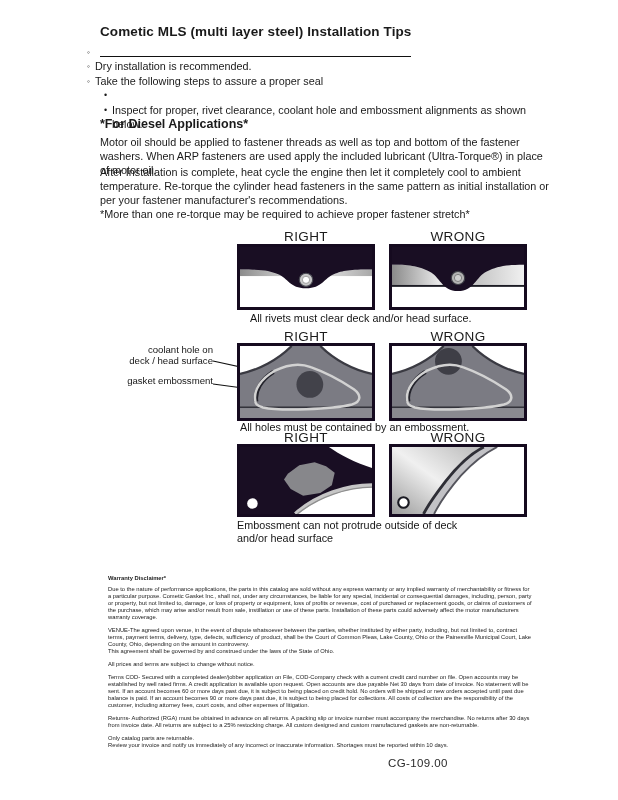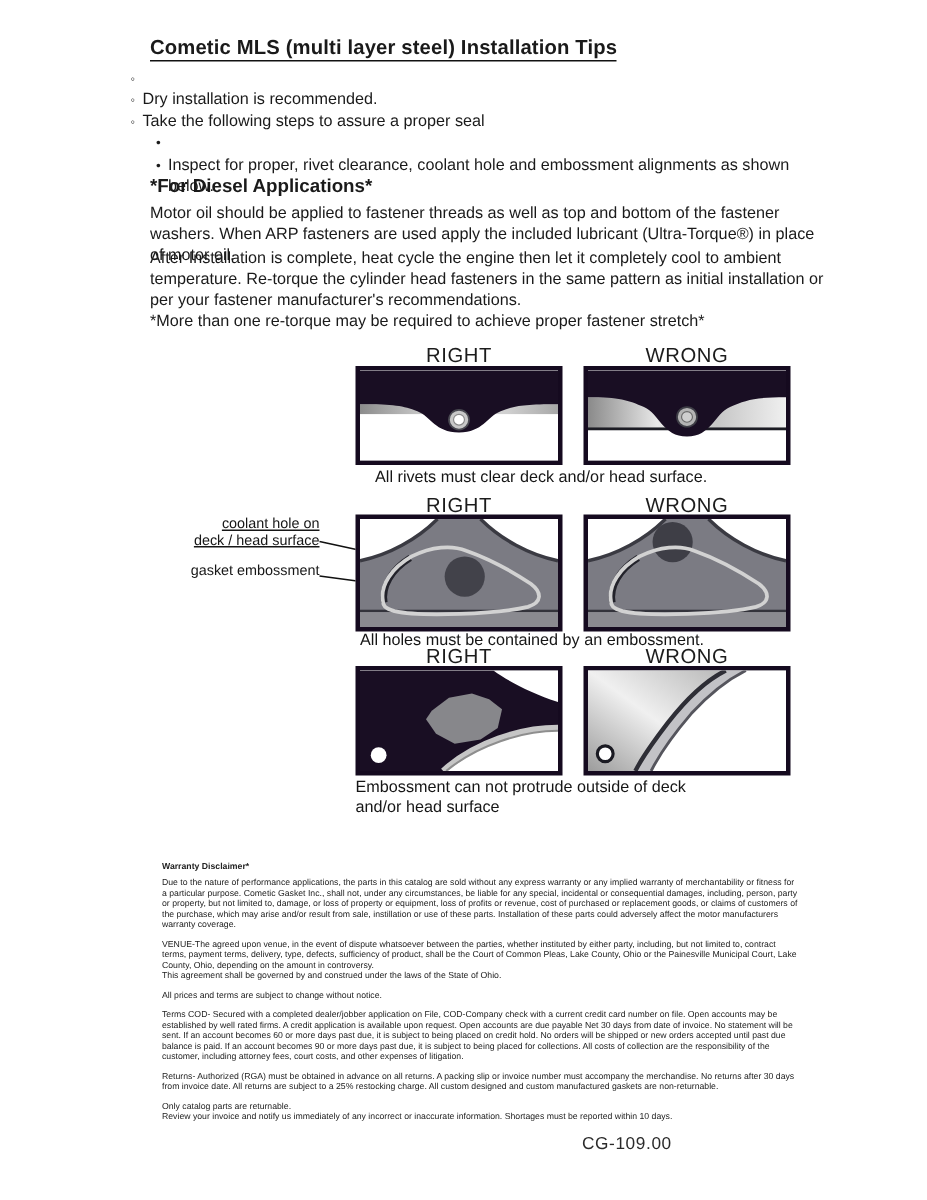--- a/index.html
+++ b/index.html
@@ -3,21 +3,21 @@
 <meta charset="utf-8">
 <style>
   * { margin:0; padding:0; box-sizing:border-box; }
   html,body { background:#ffffff; }
   body { font-family:"Liberation Sans", sans-serif; color:#1a1a1a; }
   .page { position:relative; width:618px; height:800px; background:#ffffff; overflow:hidden; }
 
   .abs { position:absolute; }
 
   .title { left:100px; top:24px; font-size:13.5px; font-weight:700;
-           border-bottom:1.6px solid #111; padding-bottom:1px; letter-spacing:.1px; }
+           border-bottom:1.6px solid #111; padding-bottom:17px; letter-spacing:.1px; }
 
   .tips { left:87px; top:45px; width:470px; font-size:10.8px; line-height:14.4px; }
   .b-row { display:flex; align-items:flex-start; }
   .b-glyph { width:8px; font-size:8.5px; line-height:14.4px; flex:0 0 auto; }
   .sub { margin-left:17px; }
   .sub .b-glyph { font-size:9px; }
 
   .diesel-h { left:100px; top:117px; font-size:12.5px; font-weight:700; }
   .para { left:100px; width:449px; font-size:10.8px; line-height:14.2px; }
   .p1 { top:135px; } .p2 { top:165px; } .p3 { top:207px; }
@@ -31,21 +31,21 @@
   .box-r2 { top:343px; height:78px; }
   .box-r3 { top:444px; height:73px; }
   .dg-box svg { display:block; width:100%; height:100%; }
 
   .caption { font-size:10.8px; line-height:12.5px; color:#161616; }
   .cap-r1 { left:250px; top:312px; }
   .cap-r2 { left:240px; top:421px; }
   .cap-r3 { left:237px; top:519px; width:270px; }
 
   .anno { font-size:9.6px; line-height:11px; color:#161616; }
-  .anno-1 { left:104px; top:344px; width:109px; text-align:right;text-decoration:underline; }
+  .anno-1 { left:104px; top:344px; width:109px; text-align:right; }
   .anno-2 { left:104px; top:375px; width:109px; text-align:right; }
   .leader-svg { left:210px; top:350px; }
 
   .legal { left:108px; top:575px; width:424px; font-size:5.8px; line-height:7px; color:#222; }
   .legal .lg-h { font-weight:700; margin-bottom:4px; }
   .legal p { margin-bottom:6px; }
   .legal p.tight { margin-bottom:0; }
 
   .footer-code { left:388px; top:757px; font-size:11.5px; letter-spacing:.4px; color:#2a2a2a; }
 </style>

